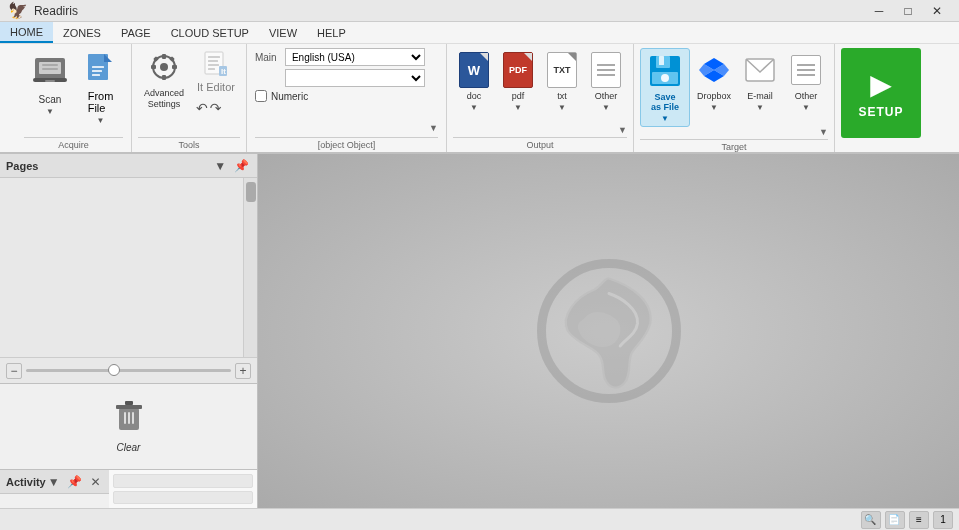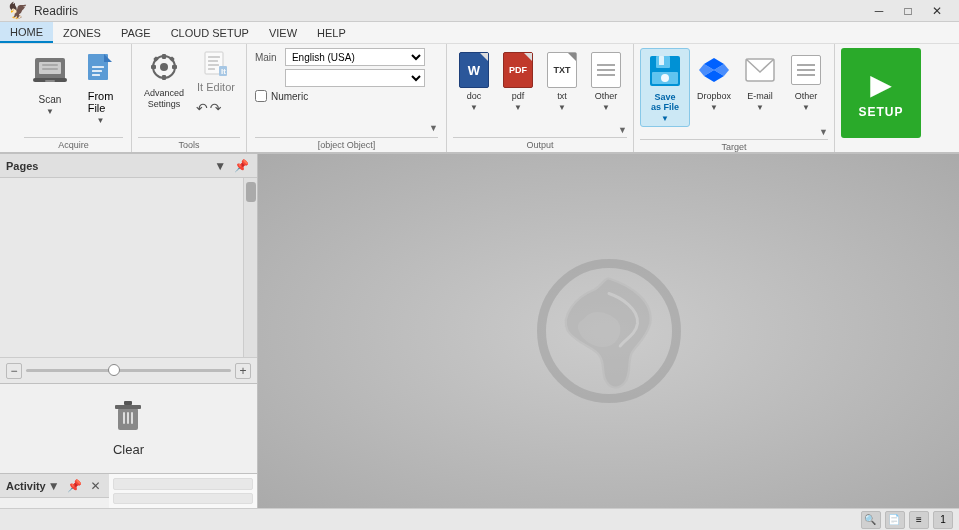--- a/index.html
+++ b/index.html
@@ -342,23 +342,24 @@
       align-items: center;
       padding: 10px;
       border-bottom: 1px solid #c0c0c0;
     }
     .clear-icon {
       font-size: 28px;
       color: #555;
       cursor: pointer;
     }
     .clear-label {
-      font-size: 13px;
+      font-size: 10px;
       color: #333;
       cursor: pointer;
+      font-style: italic;
     }
     .clear-btn {
       display: flex;
       flex-direction: column;
       align-items: center;
       gap: 3px;
       cursor: pointer;
       padding: 6px 10px;
       border-radius: 3px;
     }

